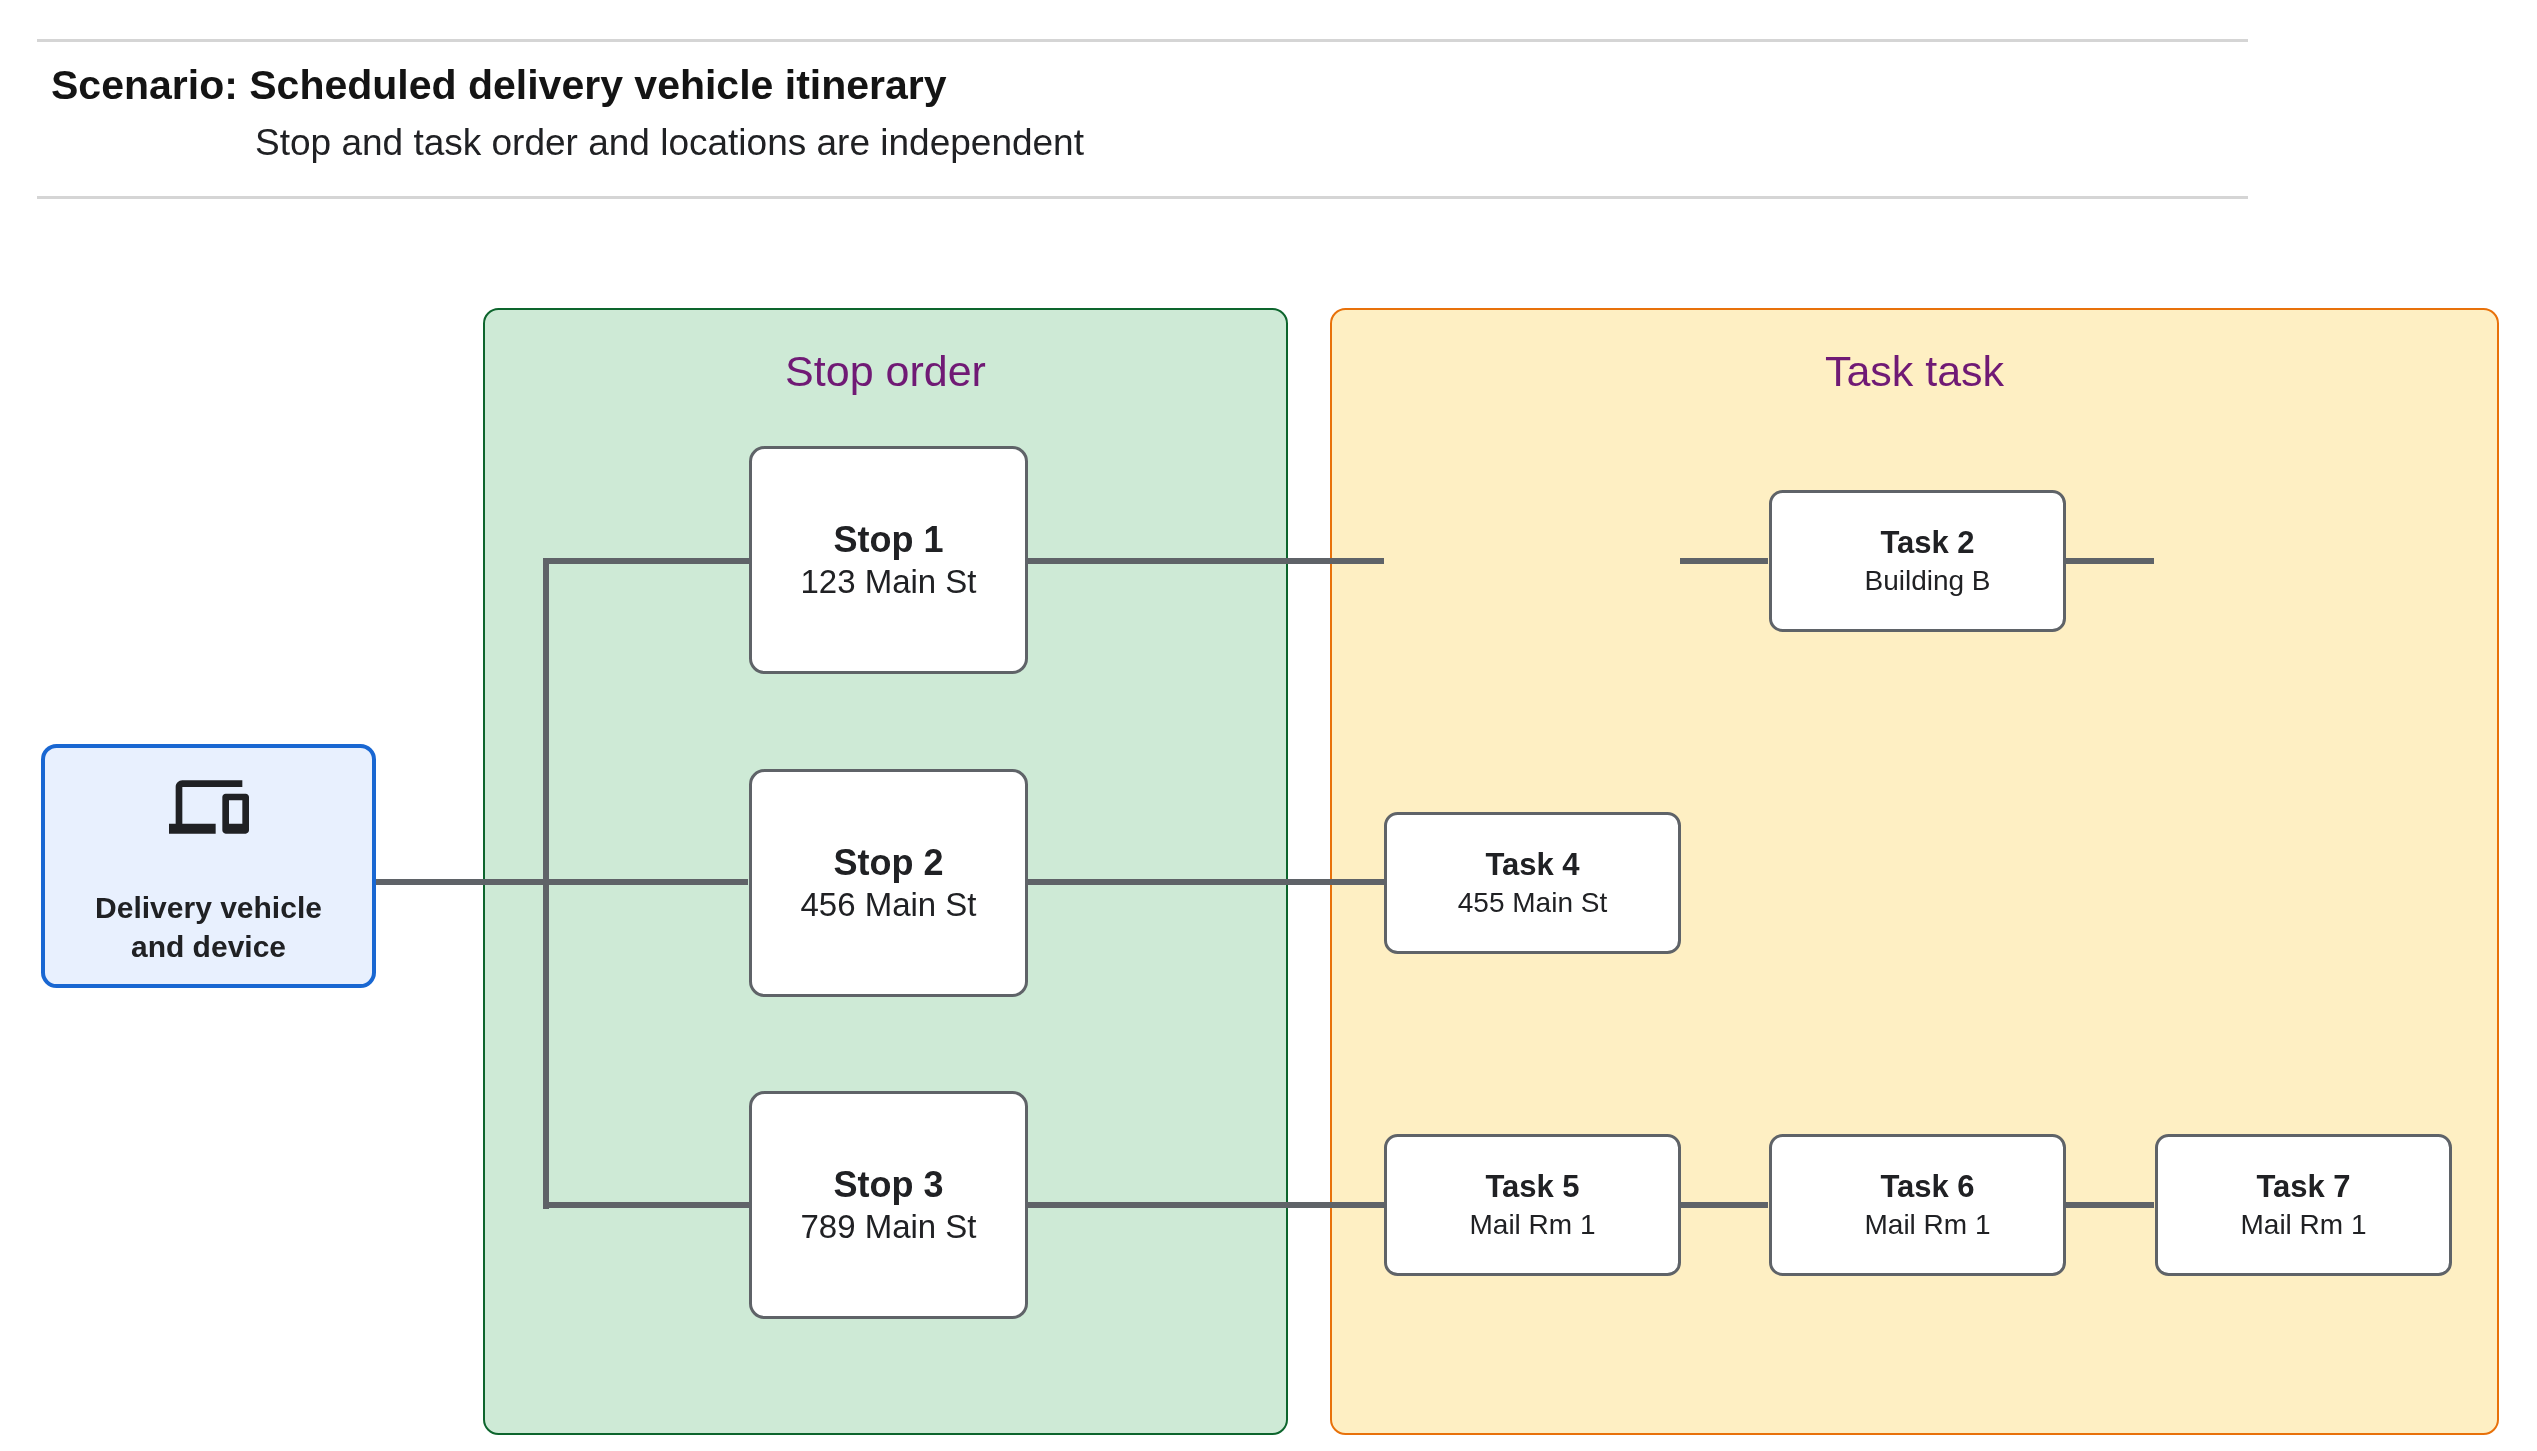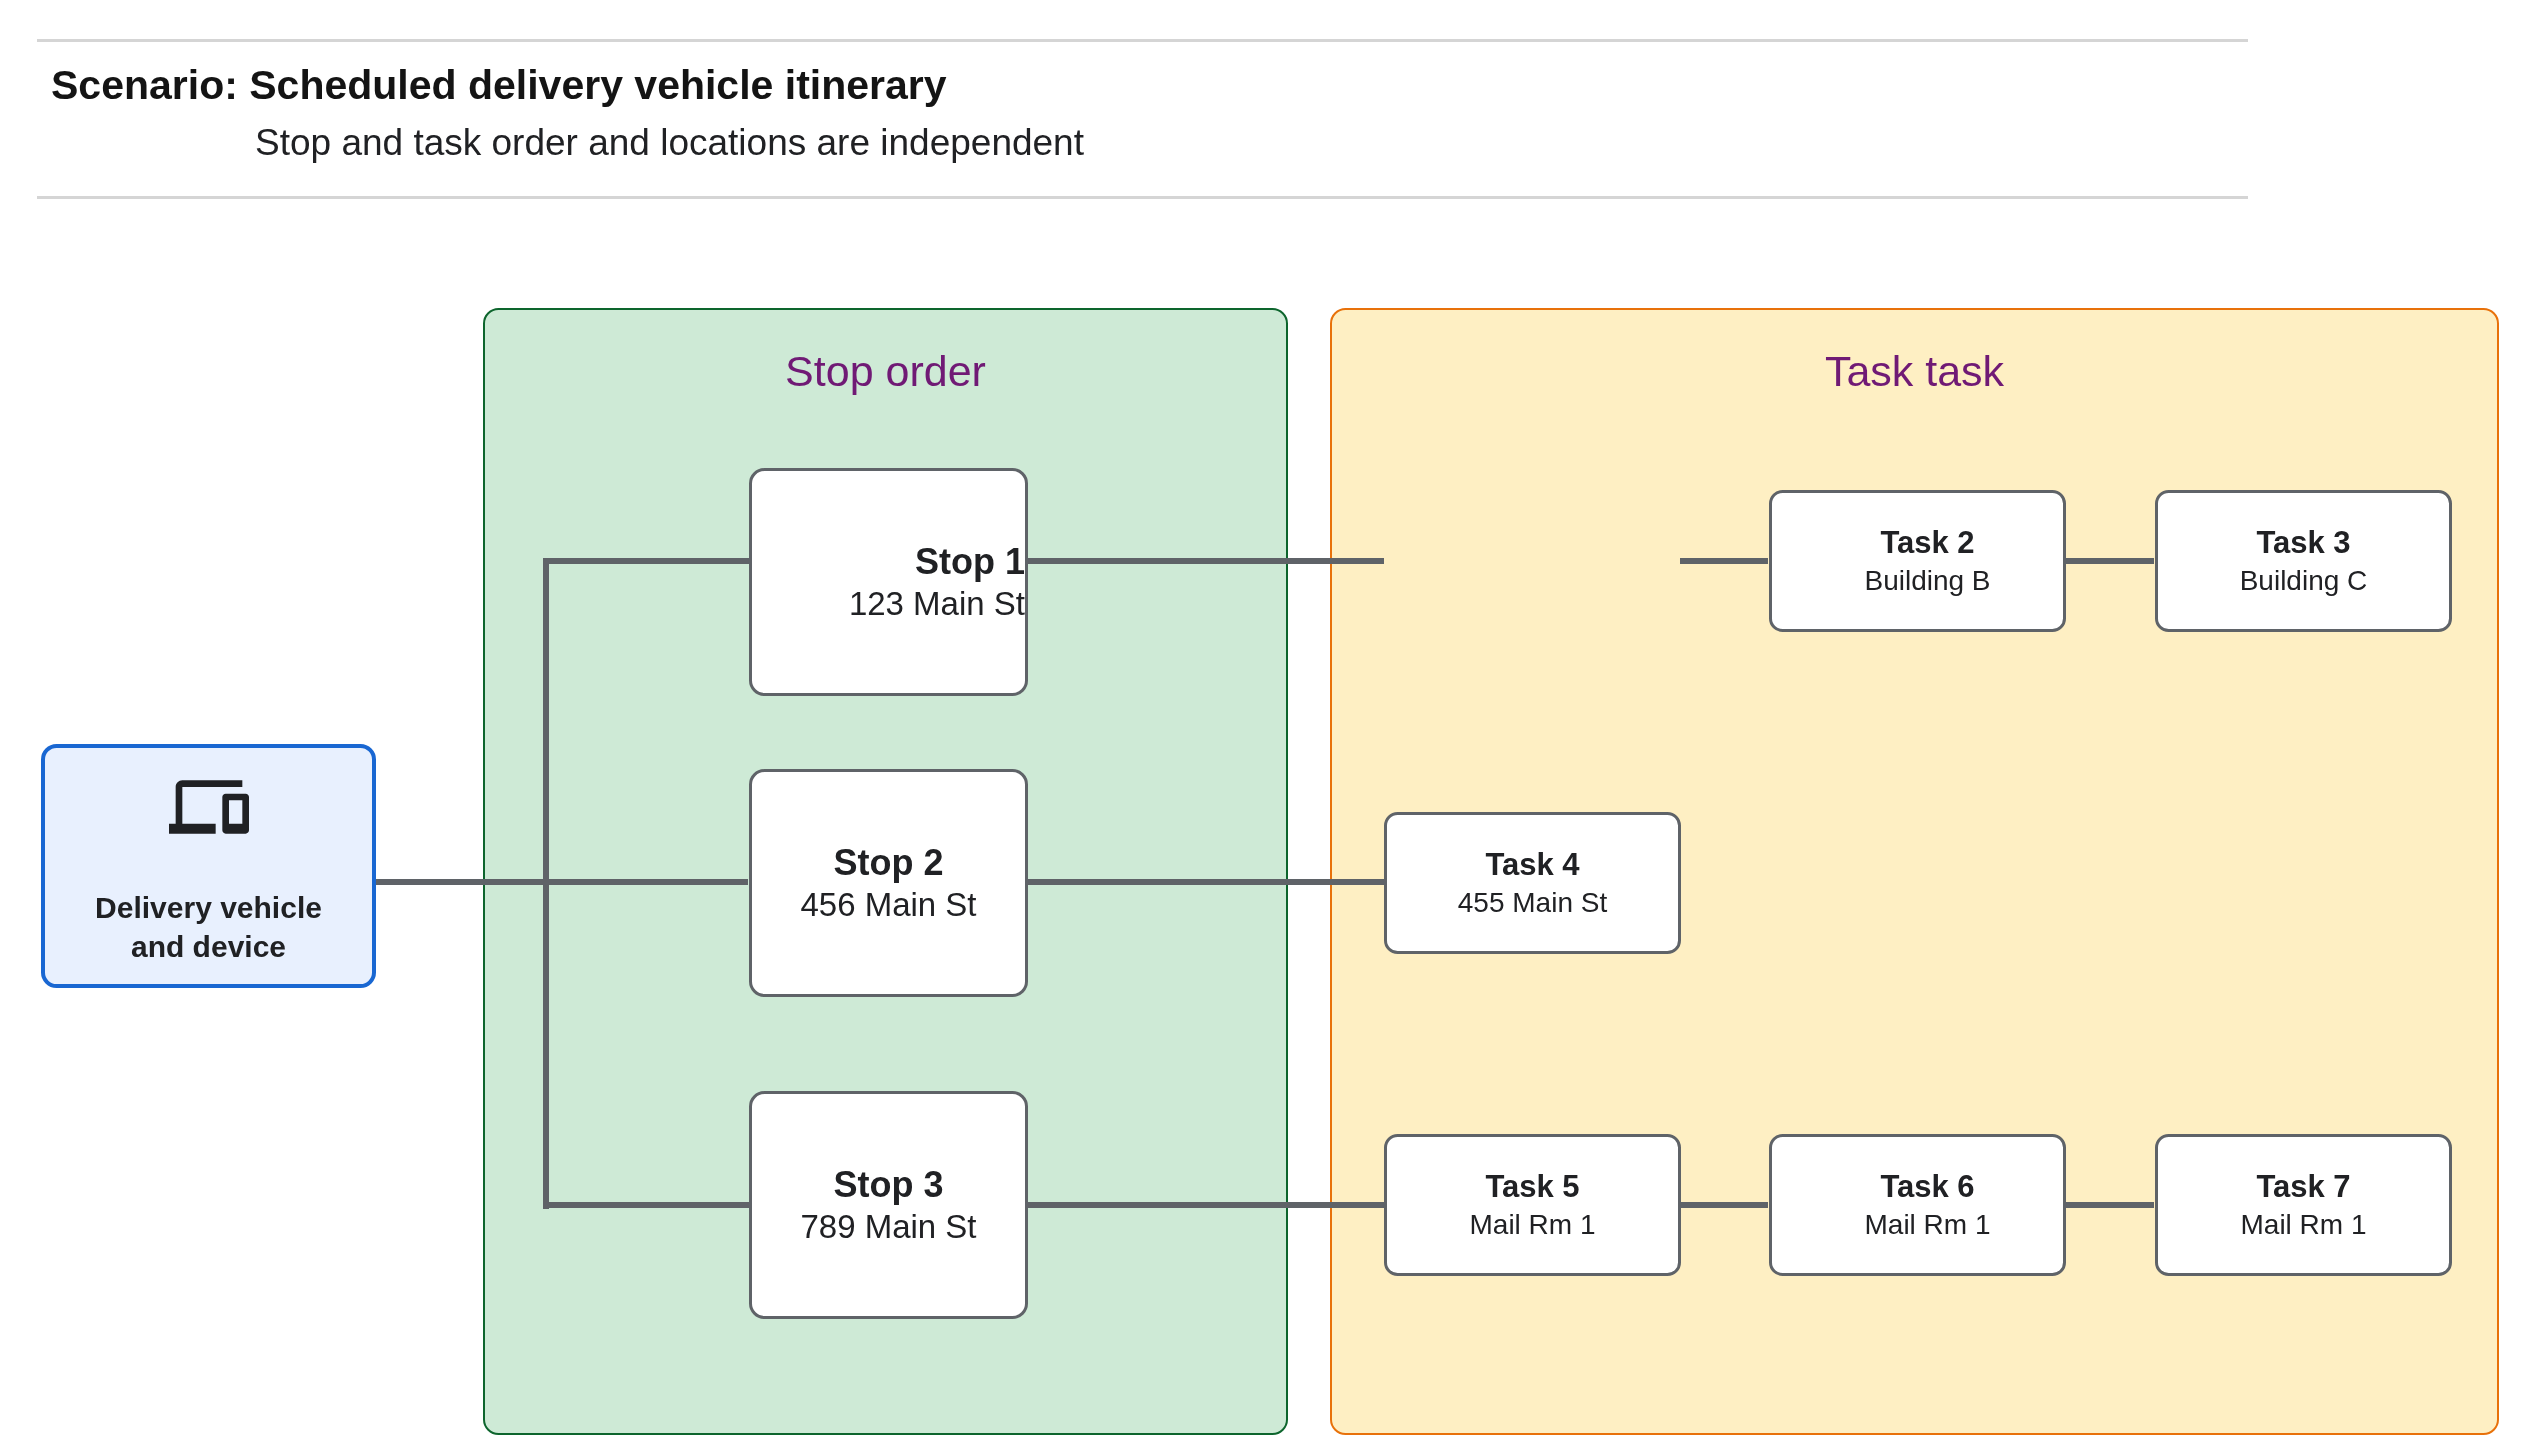--- a/index.html
+++ b/index.html
@@ -41,21 +41,21 @@
   }
   .source{
     left:41px;top:744px;width:335px;height:244px;
     background:#E8F0FE;border:4.8px solid #1967D2;border-radius:15.5px;
   }
   .source .icon{width:80px;height:80px;display:block;margin-bottom:41px;}
   .source .lbl{font-size:30px;font-weight:700;line-height:1.3;color:#202124;}
   .stop{left:749px;width:279px;height:228px;}
   .stop .t{font-size:36px;font-weight:700;}
   .stop .s{font-size:33px;margin-top:2px;}
-  .s1{top:468px;align-items:flex-end;} .s2{top:769px;} .s3{top:1091px;}
+  .s1{top:446px;} .s2{top:769px;} .s3{top:1091px;}
   .task{width:297px;height:142px;border-radius:13.6px;}
   .task .t{font-size:31px;font-weight:700;}
   .task .s{font-size:28px;margin-top:4.8px;}
   .c1{left:1384px;} .c2{left:1769px;padding-left:20px;} .c3{left:2155px;}
   .r1{top:490px;} .r2{top:812px;} .r3{top:1134px;}
 </style>
 </head>
 <body>
 
 <div class="canvas">
@@ -104,24 +104,20 @@
   </div>
   <div class="node stop s3">
     <div class="t">Stop 3</div>
     <div class="s">789 Main St</div>
   </div>
 
   <div class="node task c2 r1">
     <div class="t">Task 2</div>
     <div class="s">Building B</div>
   </div>
-  <div class="node task c3 r1">
-    <div class="t">Task 3</div>
-    <div class="s">Building C</div>
-  </div>
   <div class="node task c1 r2">
     <div class="t">Task 4</div>
     <div class="s">455 Main St</div>
   </div>
   <div class="node task c1 r3">
     <div class="t">Task 5</div>
     <div class="s">Mail Rm 1</div>
   </div>
   <div class="node task c2 r3">
     <div class="t">Task 6</div>

